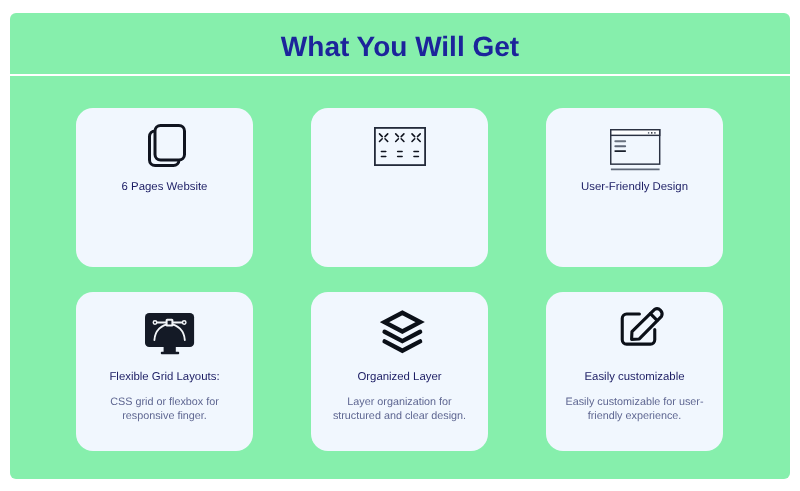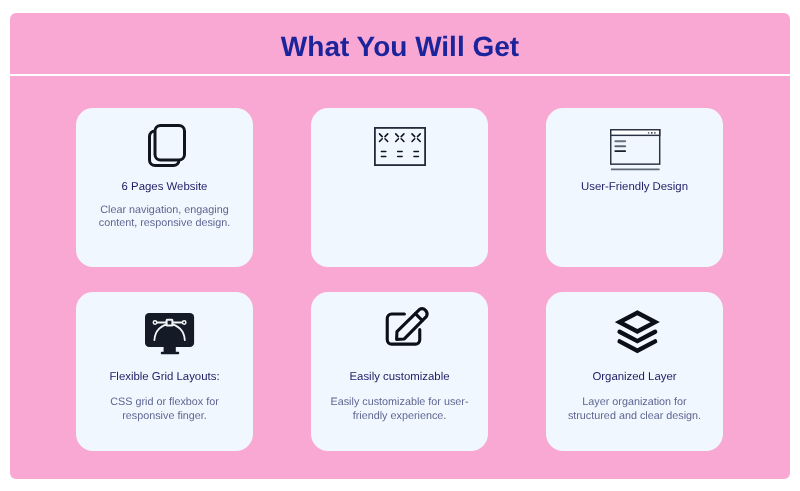--- a/index.html
+++ b/index.html
@@ -1,17 +1,17 @@
 <!DOCTYPE html>
 <html><head>
 <meta charset="utf-8">
 <style>
   html,body{margin:0;padding:0;}
   body{width:800px;height:491px;background:#ffffff;font-family:"Liberation Sans",sans-serif;overflow:hidden;-webkit-font-smoothing:antialiased;text-rendering:geometricPrecision;}
-  .panel{position:absolute;left:10px;top:13px;width:780px;height:466px;background:#f9a8d4;border-radius:6px;overflow:hidden;}
+  .panel{position:absolute;left:10px;top:13px;width:780px;height:466px;background:#86efac;border-radius:6px;overflow:hidden;}
   .header{position:absolute;left:0;top:0;width:780px;height:61px;}
   .header h1{position:absolute;left:0;top:20px;width:780px;margin:0;text-align:center;font-size:28px;line-height:28px;font-weight:700;color:#1c249b;}
   .divider{position:absolute;left:0;top:61px;width:780px;height:2.4px;background:#ffffff;}
   .grid{position:absolute;left:66px;top:95px;width:647px;display:grid;grid-template-columns:177px 177px 177px;column-gap:58px;row-gap:25px;}
   .card{position:relative;background:#f1f7fe;border-radius:17px;height:159px;}
   .icon{position:absolute;left:0;top:0;width:177px;height:62px;display:flex;align-items:center;justify-content:center;}
   .icon svg{position:relative;}
   [data-name="copy-pages-icon"] svg{top:6px;left:2px;}
   [data-name="collapsible-menu-icon"] svg{top:7px;}
   [data-name="browser-window-icon"] svg{top:11.4px;left:1px;}
@@ -36,21 +36,20 @@
   <div class="grid" data-name="feature-grid">
 
     <div class="card" data-name="feature-card">
       <div class="icon" data-name="copy-pages-icon">
         <svg data-name="icon-glyph" width="38" height="43" viewBox="0 0 38 43" fill="none">
           <rect data-name="copy-icon-back-page" x="1.5" y="7" width="29.5" height="34.5" rx="5.6" stroke="#10141f" stroke-width="3"></rect>
           <rect data-name="copy-icon-front-page" x="7" y="1.5" width="29.5" height="34.5" rx="5.6" fill="#f1f7fe" stroke="#10141f" stroke-width="3"></rect>
         </svg>
       </div>
       <h3 data-name="feature-card-title">6 Pages Website</h3>
-      <p data-name="feature-card-desc">Clear navigation, engaging content, responsive design.</p>
     </div>
 
     <div class="card" data-name="feature-card">
       <div class="icon" data-name="collapsible-menu-icon">
         <svg data-name="icon-glyph" width="52" height="39" viewBox="0 0 52 39" fill="none">
           <rect data-name="menu-icon-frame" x="0.9" y="0.9" width="50.2" height="37.2" stroke="#232a3a" stroke-width="1.8"></rect>
           <g data-name="menu-icon-marks" stroke="#10141f" stroke-width="1.6" stroke-linecap="round">
             <g data-name="menu-icon-collapse-mark" transform="translate(9.6,10.7)">
               <path data-name="menu-icon-collapse-arm" d="M-4.1 -3.8 L-1.4 -1.1"></path>
                 <path data-name="menu-icon-collapse-arm" d="M4.1 -3.8 L1.4 -1.1"></path>
@@ -112,41 +111,41 @@
             <circle data-name="monitor-icon-handle-point" cx="10.0" cy="9.5" r="1.75" fill="#141a26" stroke-width="1.45"></circle>
             <circle data-name="monitor-icon-handle-point" cx="39.2" cy="9.5" r="1.75" fill="#141a26" stroke-width="1.45"></circle>
           </g>
         </svg>
       </div>
       <h3 data-name="feature-card-title">Flexible Grid Layouts:</h3>
       <p data-name="feature-card-desc">CSS grid or flexbox for responsive finger.</p>
     </div>
 
     <div class="card r2" data-name="feature-card">
+      <div class="icon" data-name="layers-icon">
+        <svg data-name="icon-glyph" width="45" height="45" viewBox="-2 -0.5 45 45" fill="none">
+          <g data-name="layers-icon-stack" stroke="#0b1018" stroke-width="4.4" stroke-linejoin="miter" stroke-miterlimit="8" stroke-linecap="round" fill="none">
+            <path data-name="layers-icon-top-layer" d="M20.35 3.3 L38.1 12.6 L20.35 21.9 L2.6 12.6 Z"></path>
+            <path data-name="layers-icon-middle-layer" d="M2.6 22.3 L20.35 31.6 L38.1 22.3"></path>
+            <path data-name="layers-icon-bottom-layer" d="M2.6 31.9 L20.35 41.2 L38.1 31.9"></path>
+          </g>
+        </svg>
+      </div>
+      <h3 data-name="feature-card-title">Organized Layer</h3>
+      <p data-name="feature-card-desc">Layer organization for structured and clear design.</p>
+    </div>
+
+    <div class="card r2" data-name="feature-card">
       <div class="icon" data-name="edit-square-icon">
         <svg data-name="icon-glyph" width="46" height="44" viewBox="0 0 46 44" fill="none">
           <g data-name="edit-icon-parts" stroke="#0b1018" stroke-width="3.1" stroke-linecap="round" stroke-linejoin="round" fill="none">
             <path data-name="edit-icon-square" d="M19.4 8.95 H6.6 A4.35 4.35 0 0 0 2.25 13.3 V34.8 A4.35 4.35 0 0 0 6.6 39.15 H30.4 A4.35 4.35 0 0 0 34.75 34.8 V24.5"></path>
             <path data-name="edit-icon-pencil" d="M11.6 34.4 L11.95 26.7 L34.6 4.3 A5.2 5.2 0 0 1 41.5 11.3 L19.3 33.95 Z"></path>
             <path data-name="edit-icon-pencil-ferrule" d="M30.4 8.6 L37.1 15.4"></path>
           </g>
         </svg>
       </div>
       <h3 data-name="feature-card-title">Easily customizable</h3>
       <p data-name="feature-card-desc">Easily customizable for user-friendly experience.</p>
     </div>
 
-    <div class="card r2" data-name="feature-card">
-      <div class="icon" data-name="layers-icon">
-        <svg data-name="icon-glyph" width="45" height="45" viewBox="-2 -0.5 45 45" fill="none">
-          <g data-name="layers-icon-stack" stroke="#0b1018" stroke-width="4.4" stroke-linejoin="miter" stroke-miterlimit="8" stroke-linecap="round" fill="none">
-            <path data-name="layers-icon-top-layer" d="M20.35 3.3 L38.1 12.6 L20.35 21.9 L2.6 12.6 Z"></path>
-            <path data-name="layers-icon-middle-layer" d="M2.6 22.3 L20.35 31.6 L38.1 22.3"></path>
-            <path data-name="layers-icon-bottom-layer" d="M2.6 31.9 L20.35 41.2 L38.1 31.9"></path>
-          </g>
-        </svg>
-      </div>
-      <h3 data-name="feature-card-title">Organized Layer</h3>
-      <p data-name="feature-card-desc">Layer organization for structured and clear design.</p>
-    </div>
-
   </div>
 </div>
 
 </body></html>

